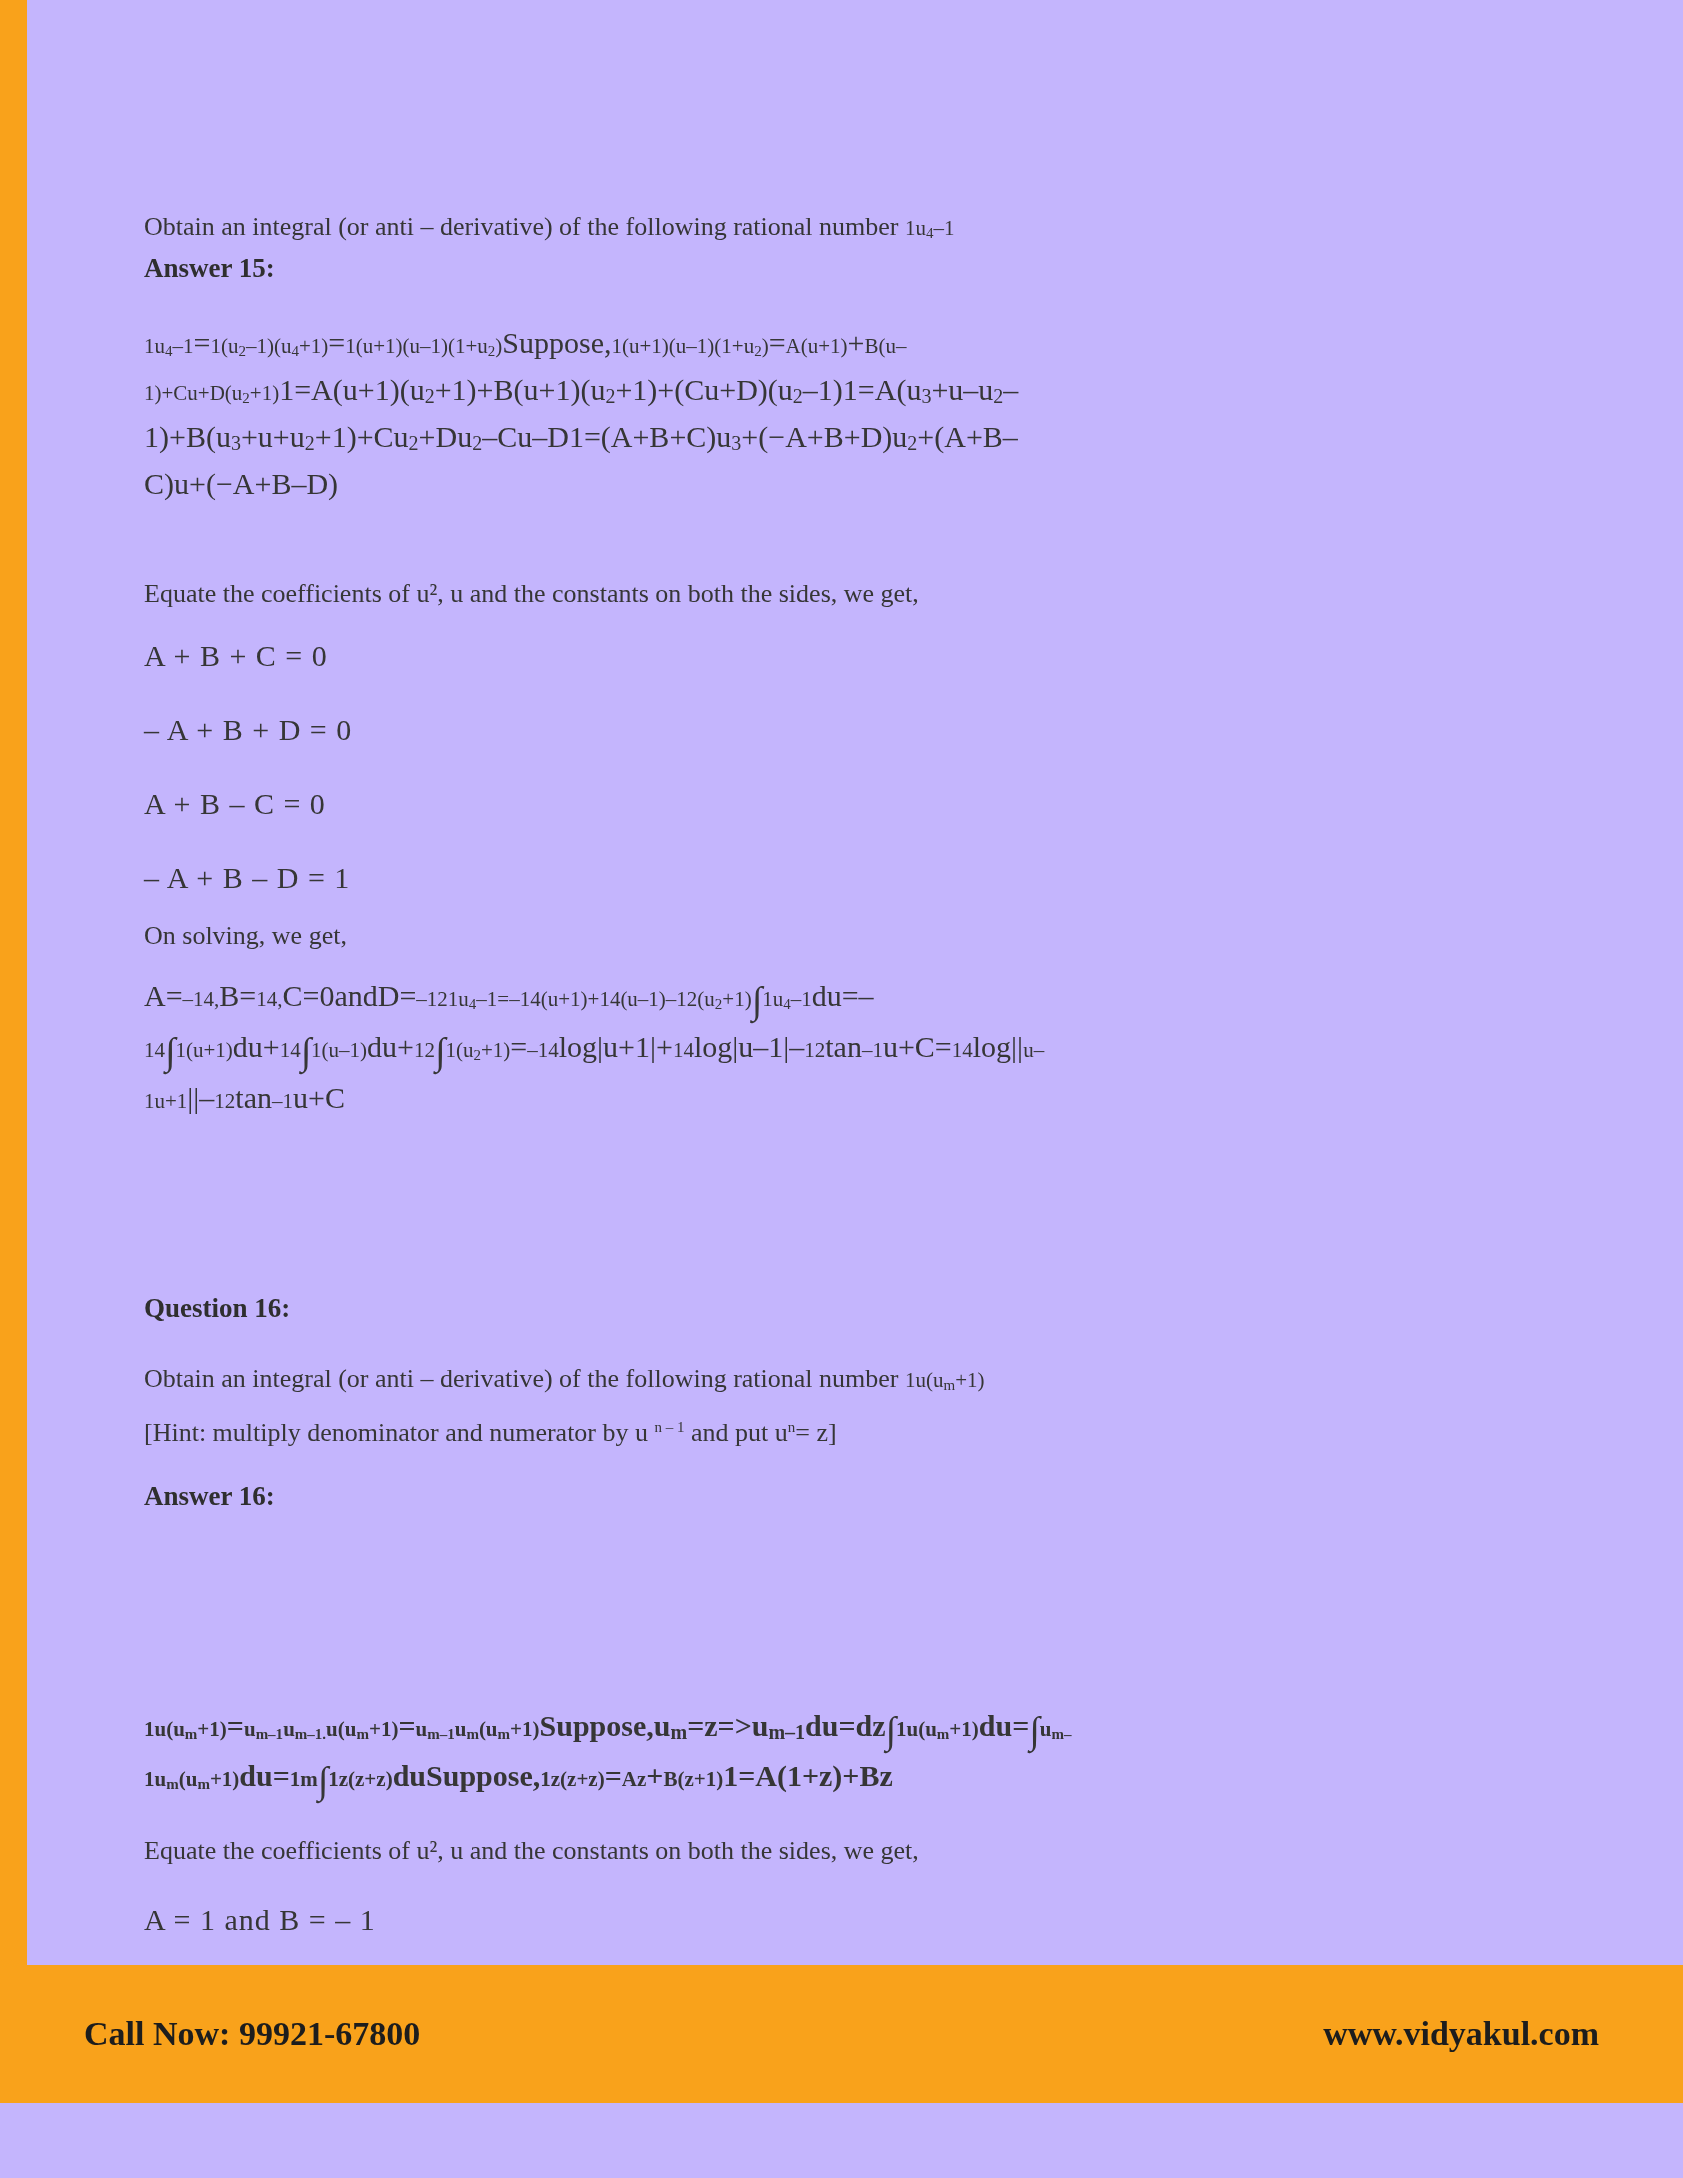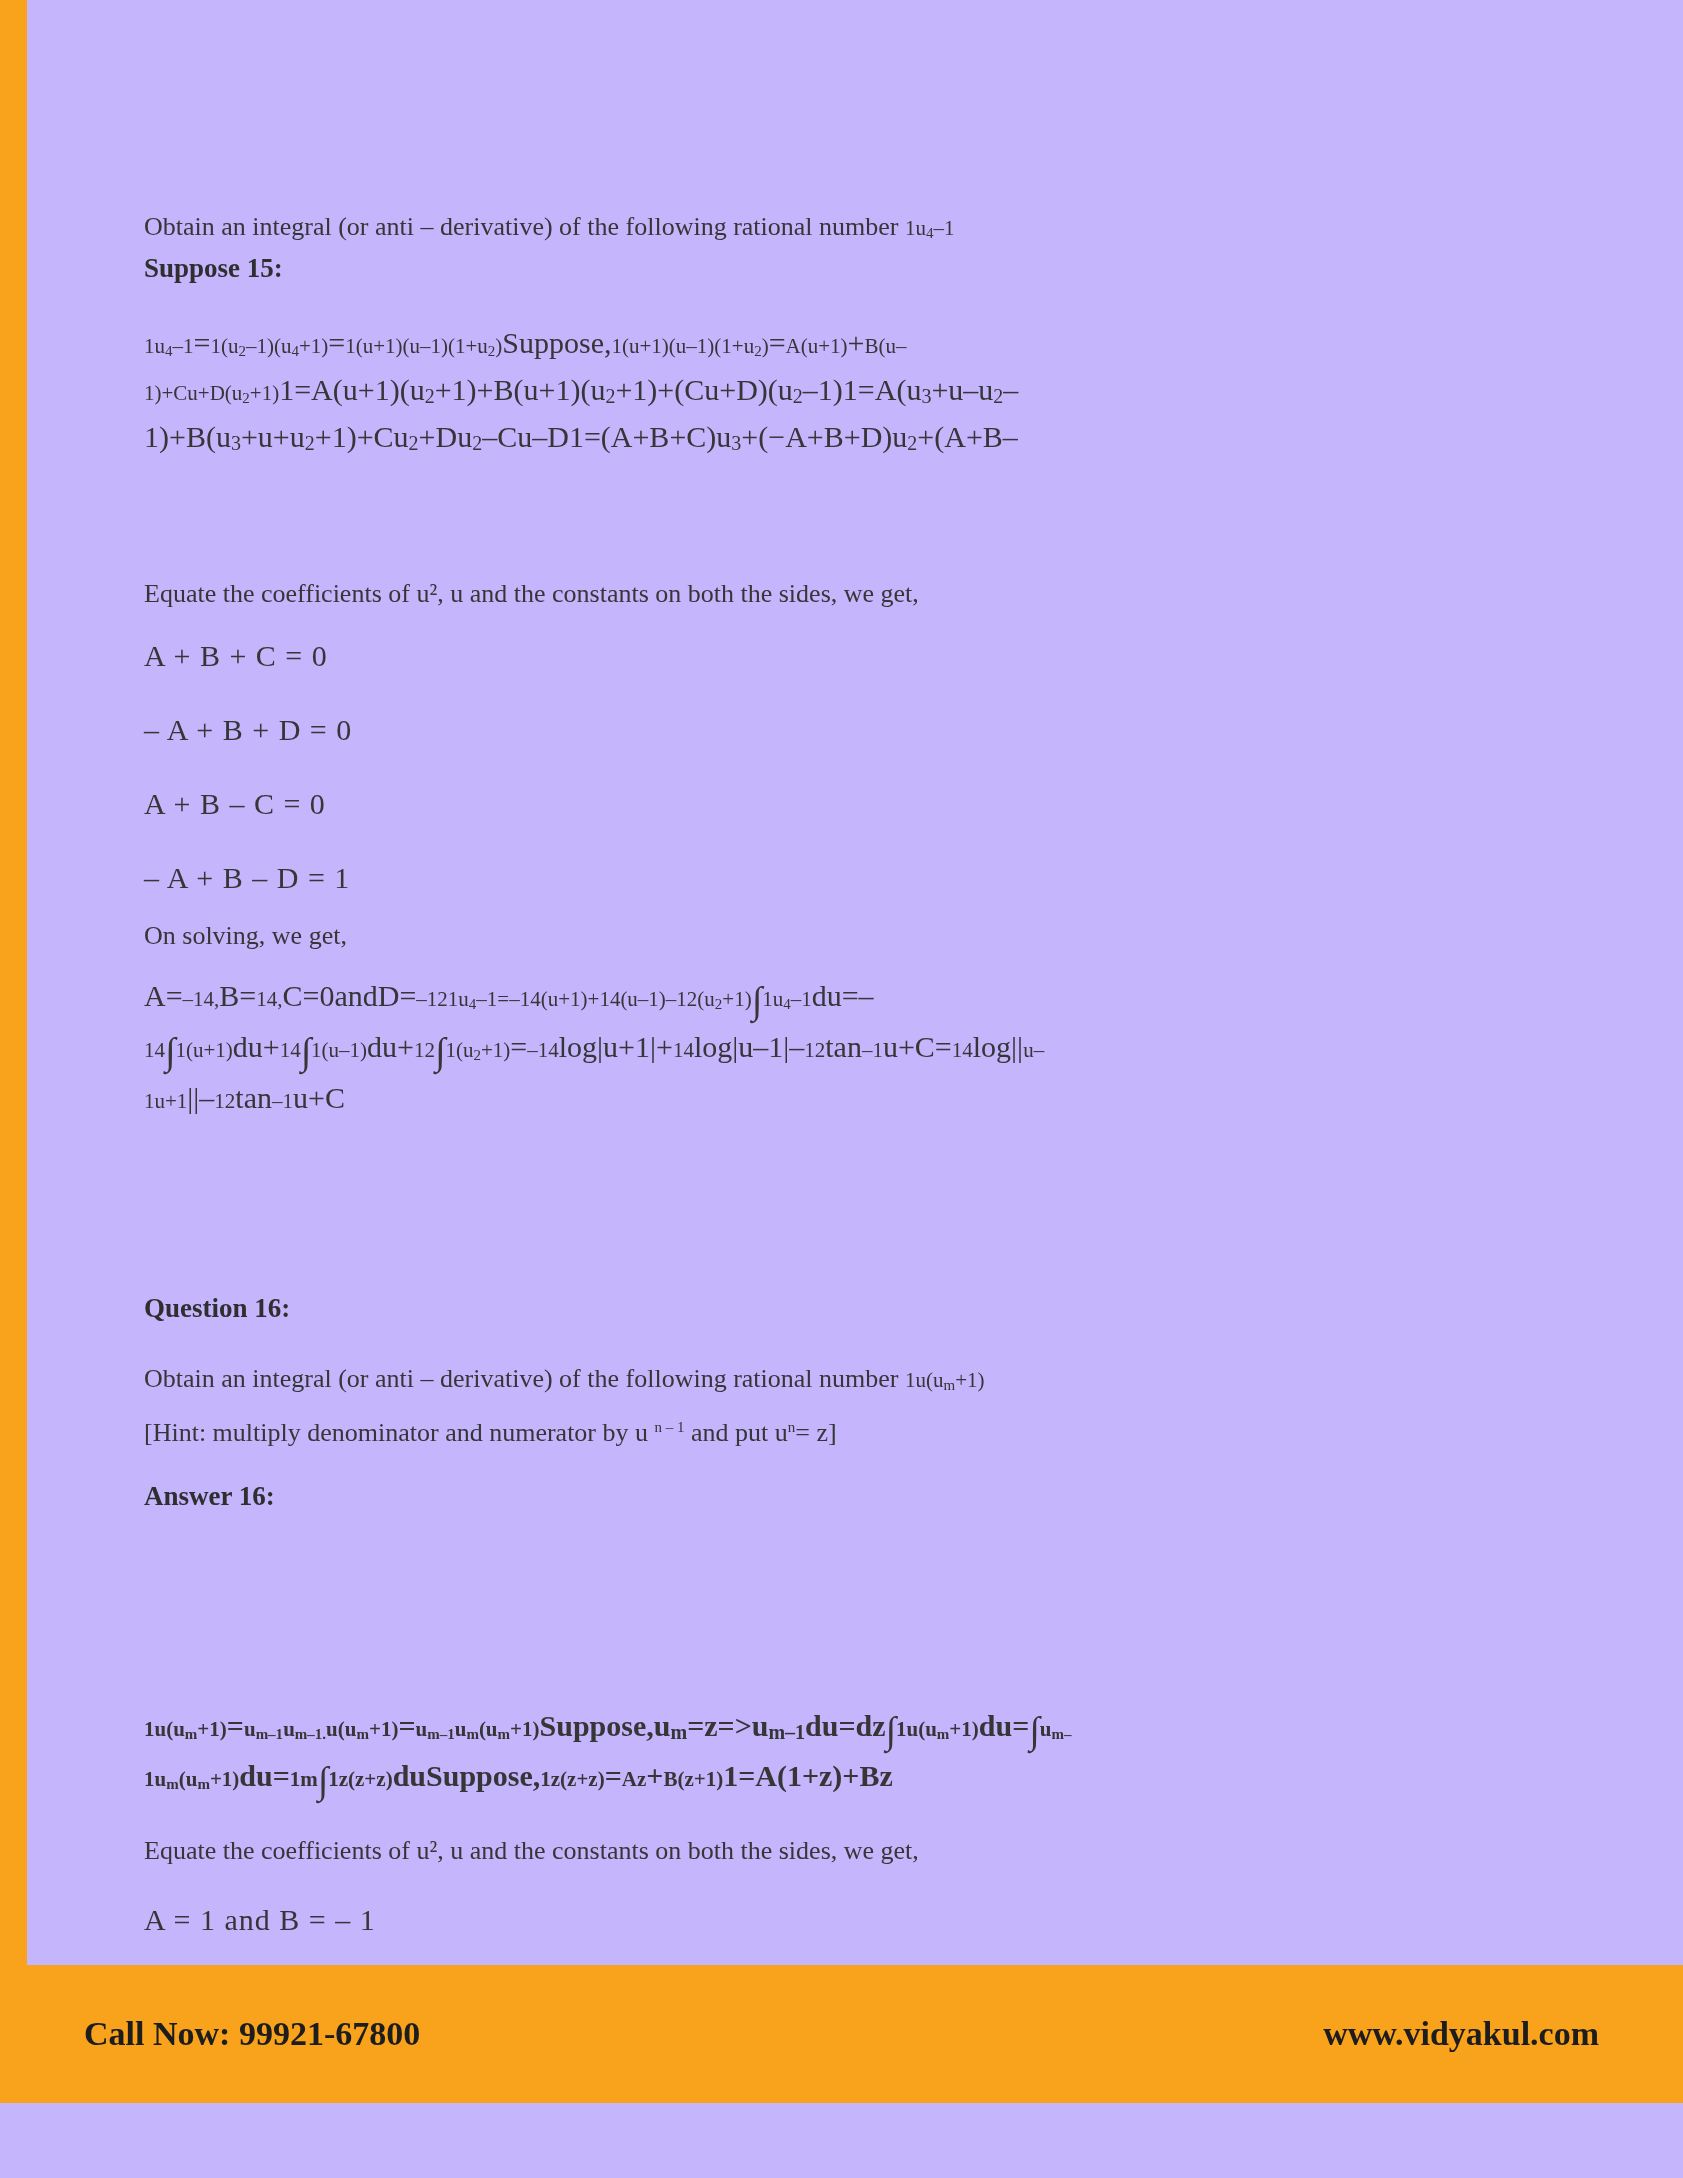--- a/index.html
+++ b/index.html
@@ -44,26 +44,27 @@
 </style>
 </head>
 <body>
 
 <div class="page">
   <div class="left-strip"></div>
 
   <div class="content">
 
     <div class="blk para" style="top:210px"><span class="r-p">Obtain an integral (or anti – derivative) of the following rational number </span><span class="r-sm">1u</span><span class="r-sub">4</span><span class="r-sm">–1</span></div>
-    <div class="blk heading" style="top:253px">Suppose 15:</div>
+    <div class="blk heading" style="top:253px">Answer 15:</div>
 
     <div class="blk mathA" style="top:319px">
       <div class="mline"><span class="r-sm">1u</span><span class="r-sub">4</span><span class="r-sm">–1</span><span class="r-lg">=</span><span class="r-sm">1(u</span><span class="r-sub">2</span><span class="r-sm">–1)(u</span><span class="r-sub">4</span><span class="r-sm">+1)</span><span class="r-lg">=</span><span class="r-sm">1(u+1)(u–1)(1+u</span><span class="r-sub">2</span><span class="r-sm">)</span><span class="r-lg">Suppose,</span><span class="r-sm">1(u+1)(u–1)(1+u</span><span class="r-sub">2</span><span class="r-sm">)</span><span class="r-lg">=</span><span class="r-sm">A(u+1)</span><span class="r-lg">+</span><span class="r-sm">B(u–</span></div>
       <div class="mline"><span class="r-sm">1)+Cu+D(u</span><span class="r-sub">2</span><span class="r-sm">+1)</span><span class="r-lg">1=A(u+1)(u</span><span class="r-sublg">2</span><span class="r-lg">+1)+B(u+1)(u</span><span class="r-sublg">2</span><span class="r-lg">+1)+(Cu+D)(u</span><span class="r-sublg">2</span><span class="r-lg">–1)1=A(u</span><span class="r-sublg">3</span><span class="r-lg">+u–u</span><span class="r-sublg">2</span><span class="r-lg">–</span></div>
       <div class="mline"><span class="r-lg">1)+B(u</span><span class="r-sublg">3</span><span class="r-lg">+u+u</span><span class="r-sublg">2</span><span class="r-lg">+1)+Cu</span><span class="r-sublg">2</span><span class="r-lg">+Du</span><span class="r-sublg">2</span><span class="r-lg">–Cu–D1=(A+B+C)u</span><span class="r-sublg">3</span><span class="r-lg">+(−A+B+D)u</span><span class="r-sublg">2</span><span class="r-lg">+(A+B–</span></div>
+      <div class="mline"><span class="r-lg">C)u+(−A+B–D)</span></div>
     </div>
 
     <div class="blk para" style="top:577px">Equate the coefficients of u², u and the constants on both the sides, we get,</div>
 
     <div class="blk equation" style="top:639px">A + B + C = 0</div>
     <div class="blk equation" style="top:713px">– A + B + D = 0</div>
     <div class="blk equation" style="top:787px">A + B – C = 0</div>
     <div class="blk equation" style="top:861px">– A + B – D = 1</div>
 
     <div class="blk para" style="top:919px">On solving, we get,</div>

